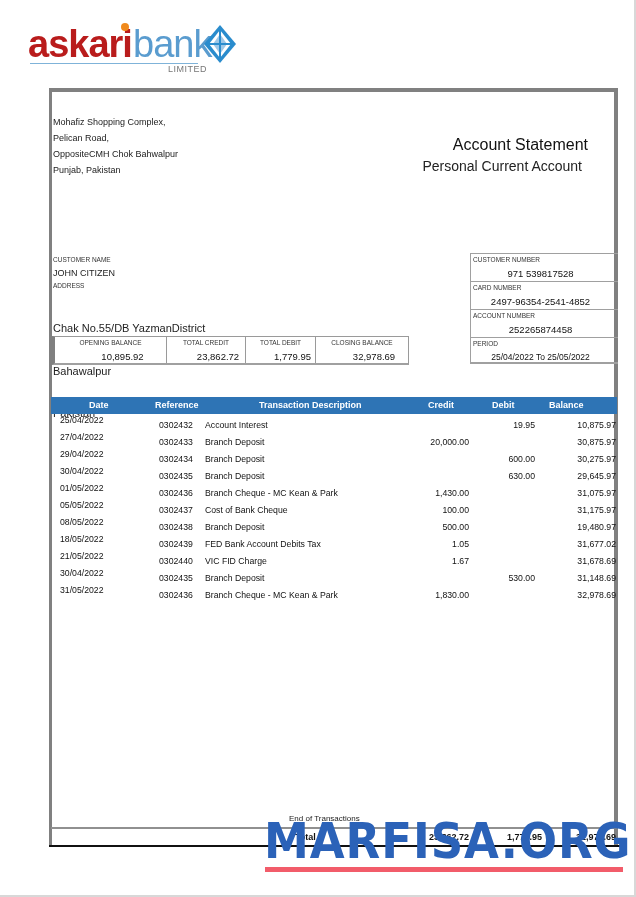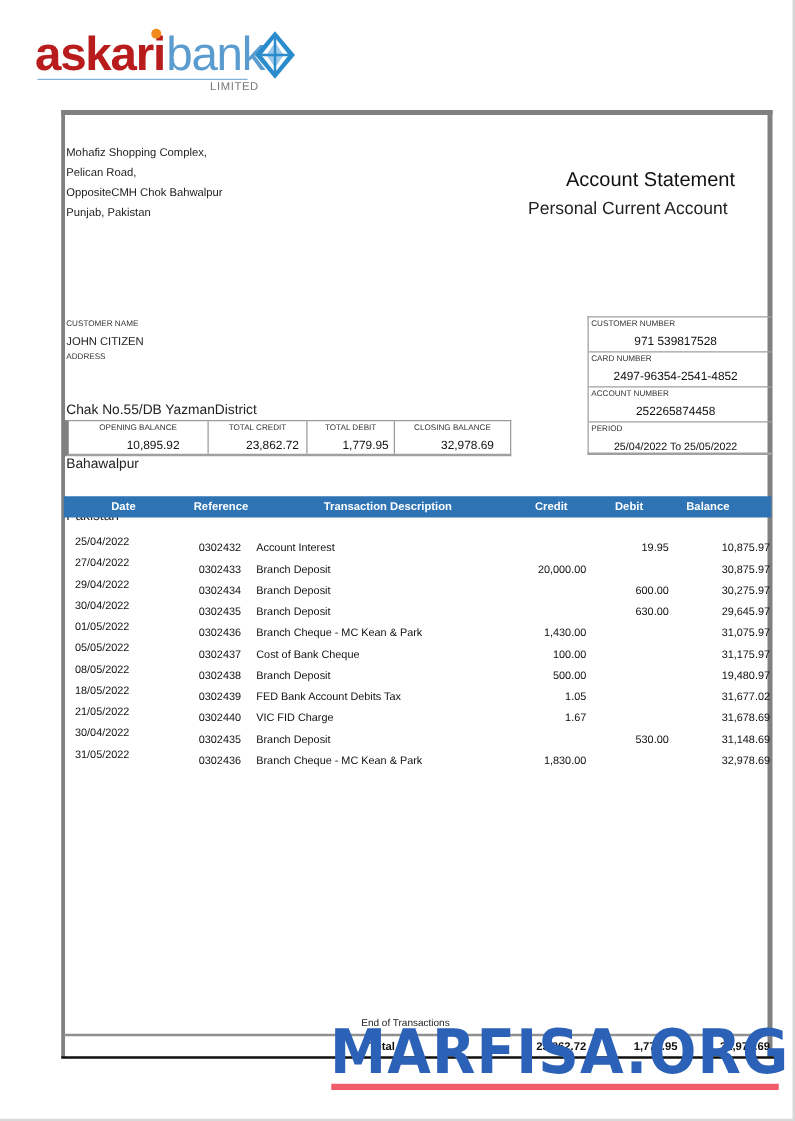--- a/index.html
+++ b/index.html
@@ -42,21 +42,21 @@
     .info-box { position: absolute; left: 470px; top: 253px; width: 148px; height: 111px; border: 1px solid #a0a0a0; border-bottom: 2px solid #a0a0a0; border-right: none; }
     .info-row { height: 28px; border-bottom: 1px solid #a0a0a0; position: relative; }
     .info-row:last-child { border-bottom: none; }
     .info-row .i-lbl { position: absolute; left: 2px; top: 2px; font-size: 6.5px; color: #333; }
     .info-row .i-val { position: absolute; left: 0; right: 8px; top: 14px; text-align: center; font-size: 9.5px; color: #111; }
     .info-row.period .i-val { font-size: 8.5px; }
 
     
     .tbl-header { position: absolute; left: 51px; top: 397px; width: 566px; height: 17px; background: #2e74b5; display: flex; color: #ffffff; font-size: 9px; font-weight: bold; align-items: center; }
     .tbl-header .h { position: absolute; top: 3px; }
-    .rows { position: absolute; left: 51px; top: 428px; width: 566px; }
+    .rows { position: absolute; left: 51px; top: 415px; width: 566px; }
     .row { position: relative; height: 17px; font-size: 8.7px; color: #111; }
     .row span { position: absolute; top: 2px; white-space: nowrap; }
     .c-date { left: 9px; top: 0 !important; }
     .c-ref { left: 108px; top: 5px !important; }
     .c-desc { left: 154px; top: 5px !important; }
     .c-credit { right: 148px; top: 5px !important; }
     .c-debit { right: 82px; top: 5px !important; }
     .c-bal { right: 1px; top: 5px !important; }
 
     .end-tx { position: absolute; left: 289px; top: 814px; font-size: 8px; color: #222; }

